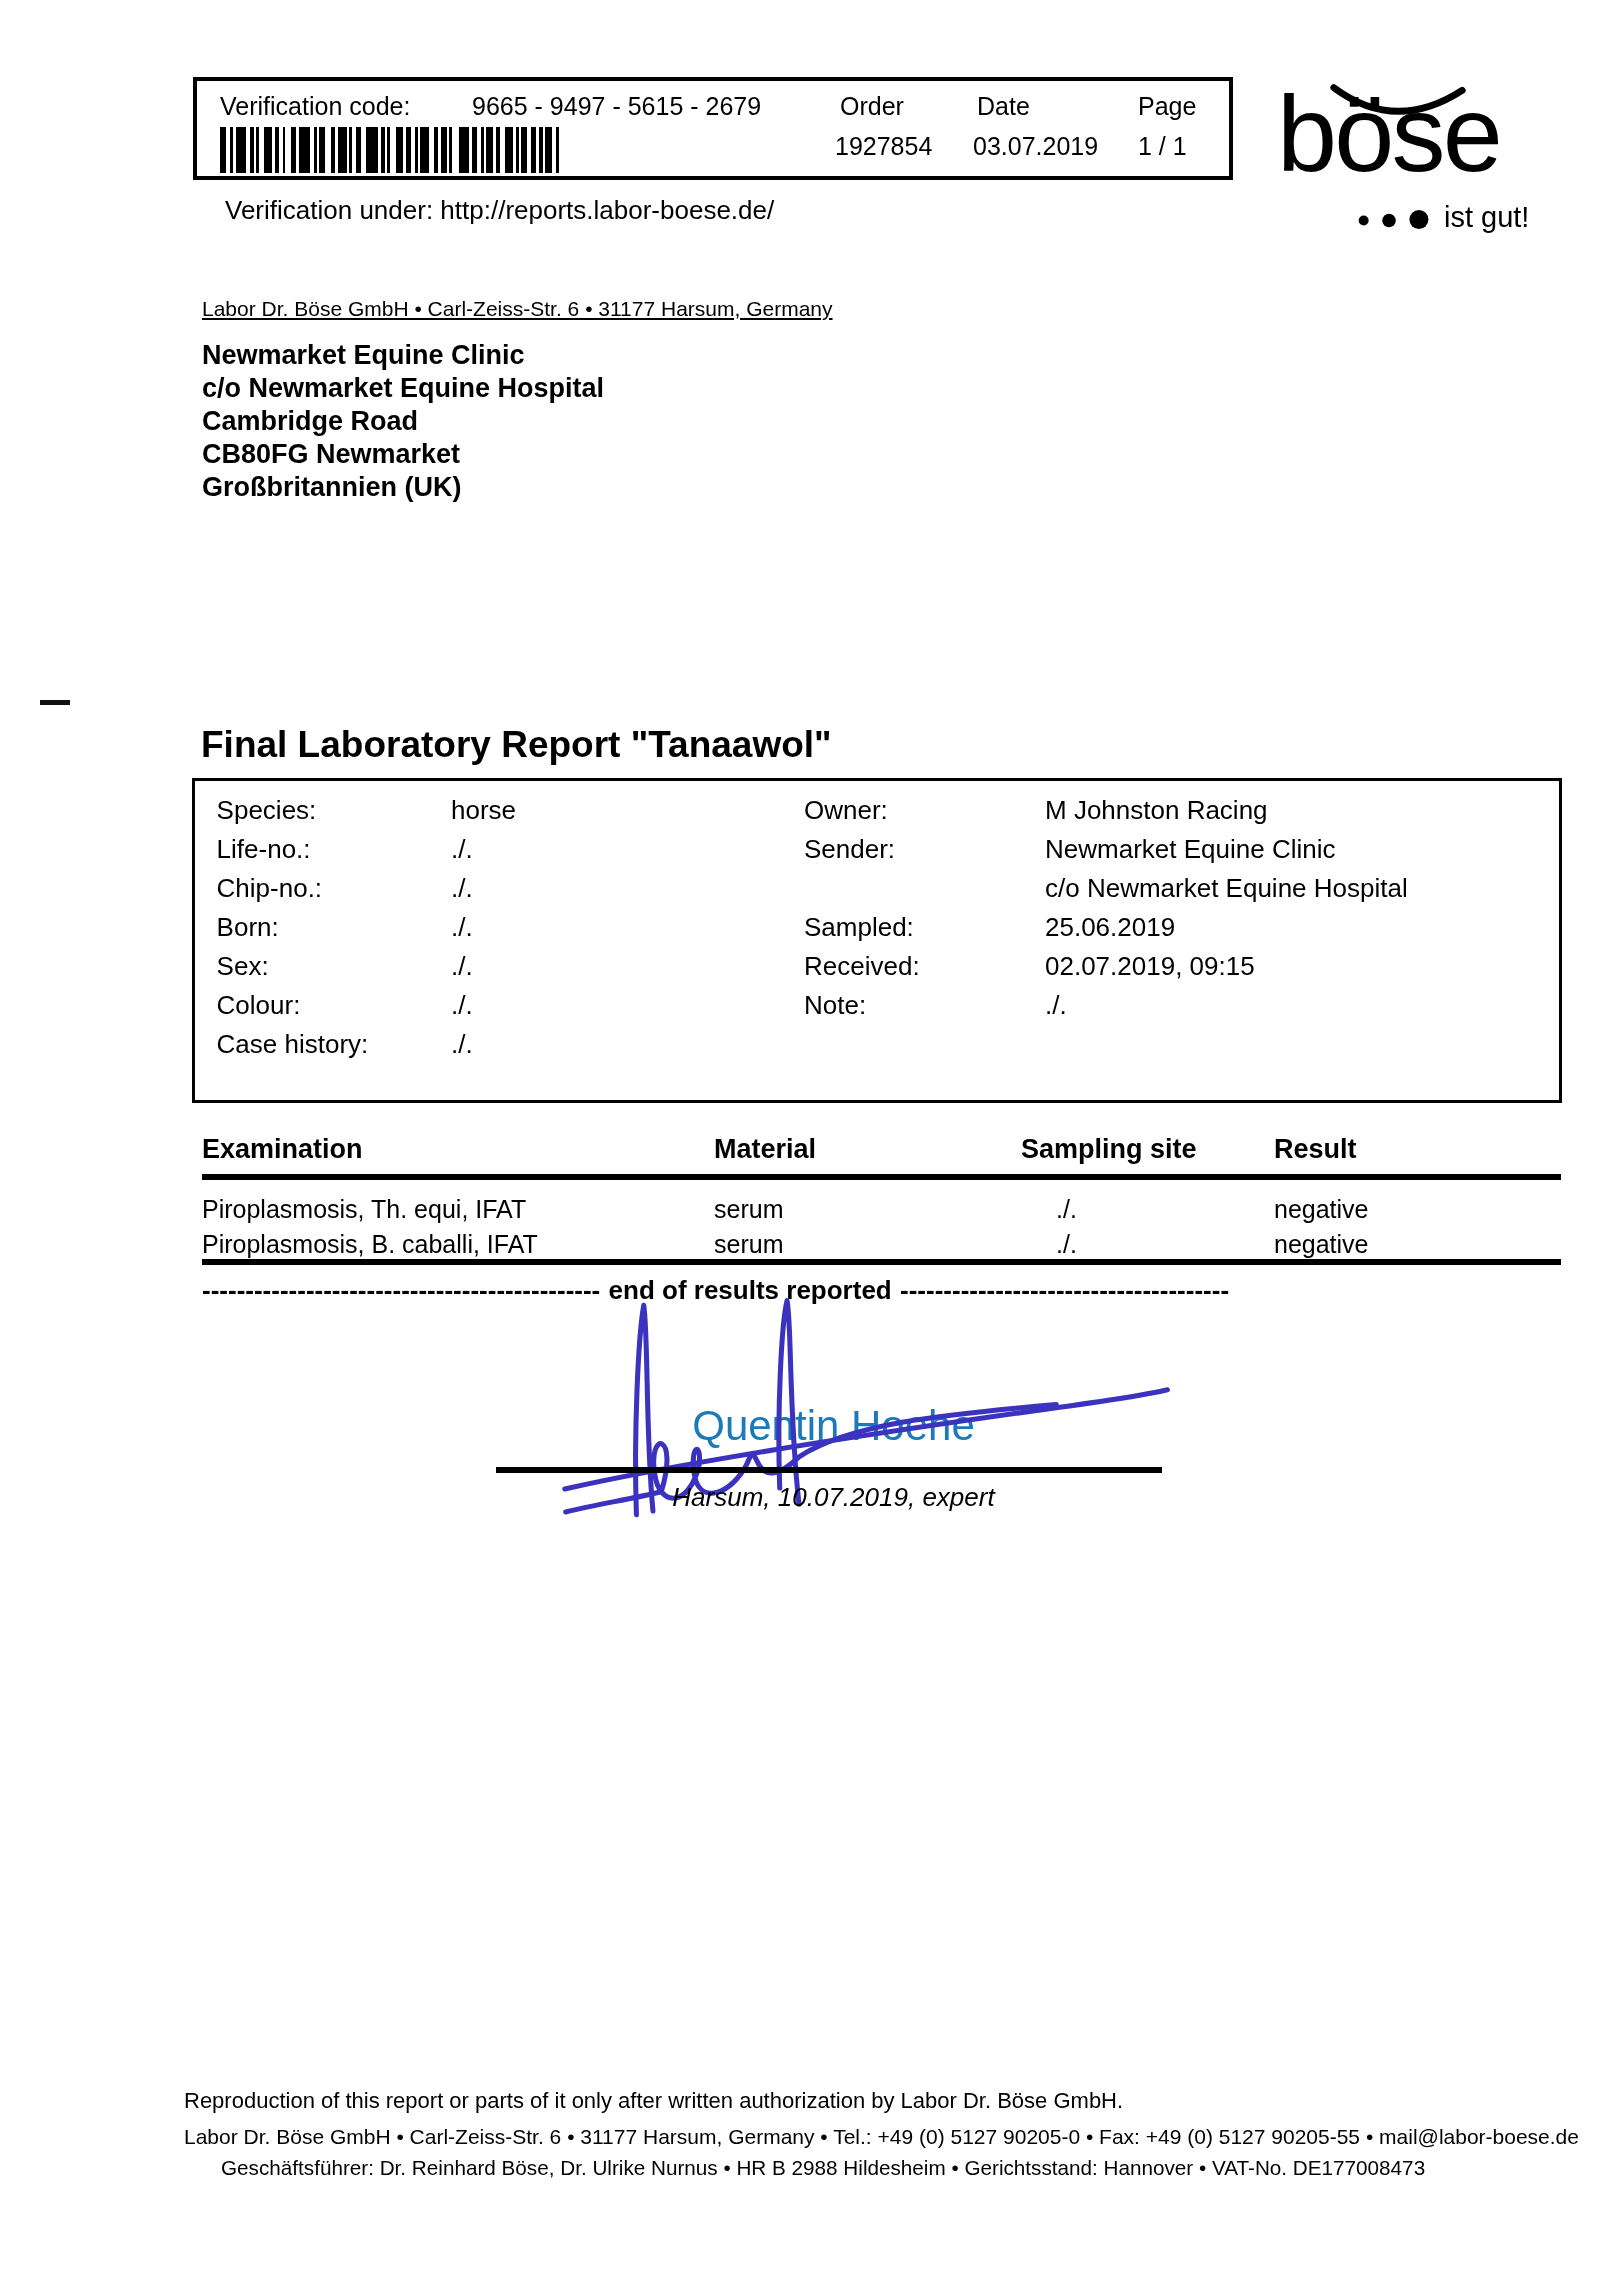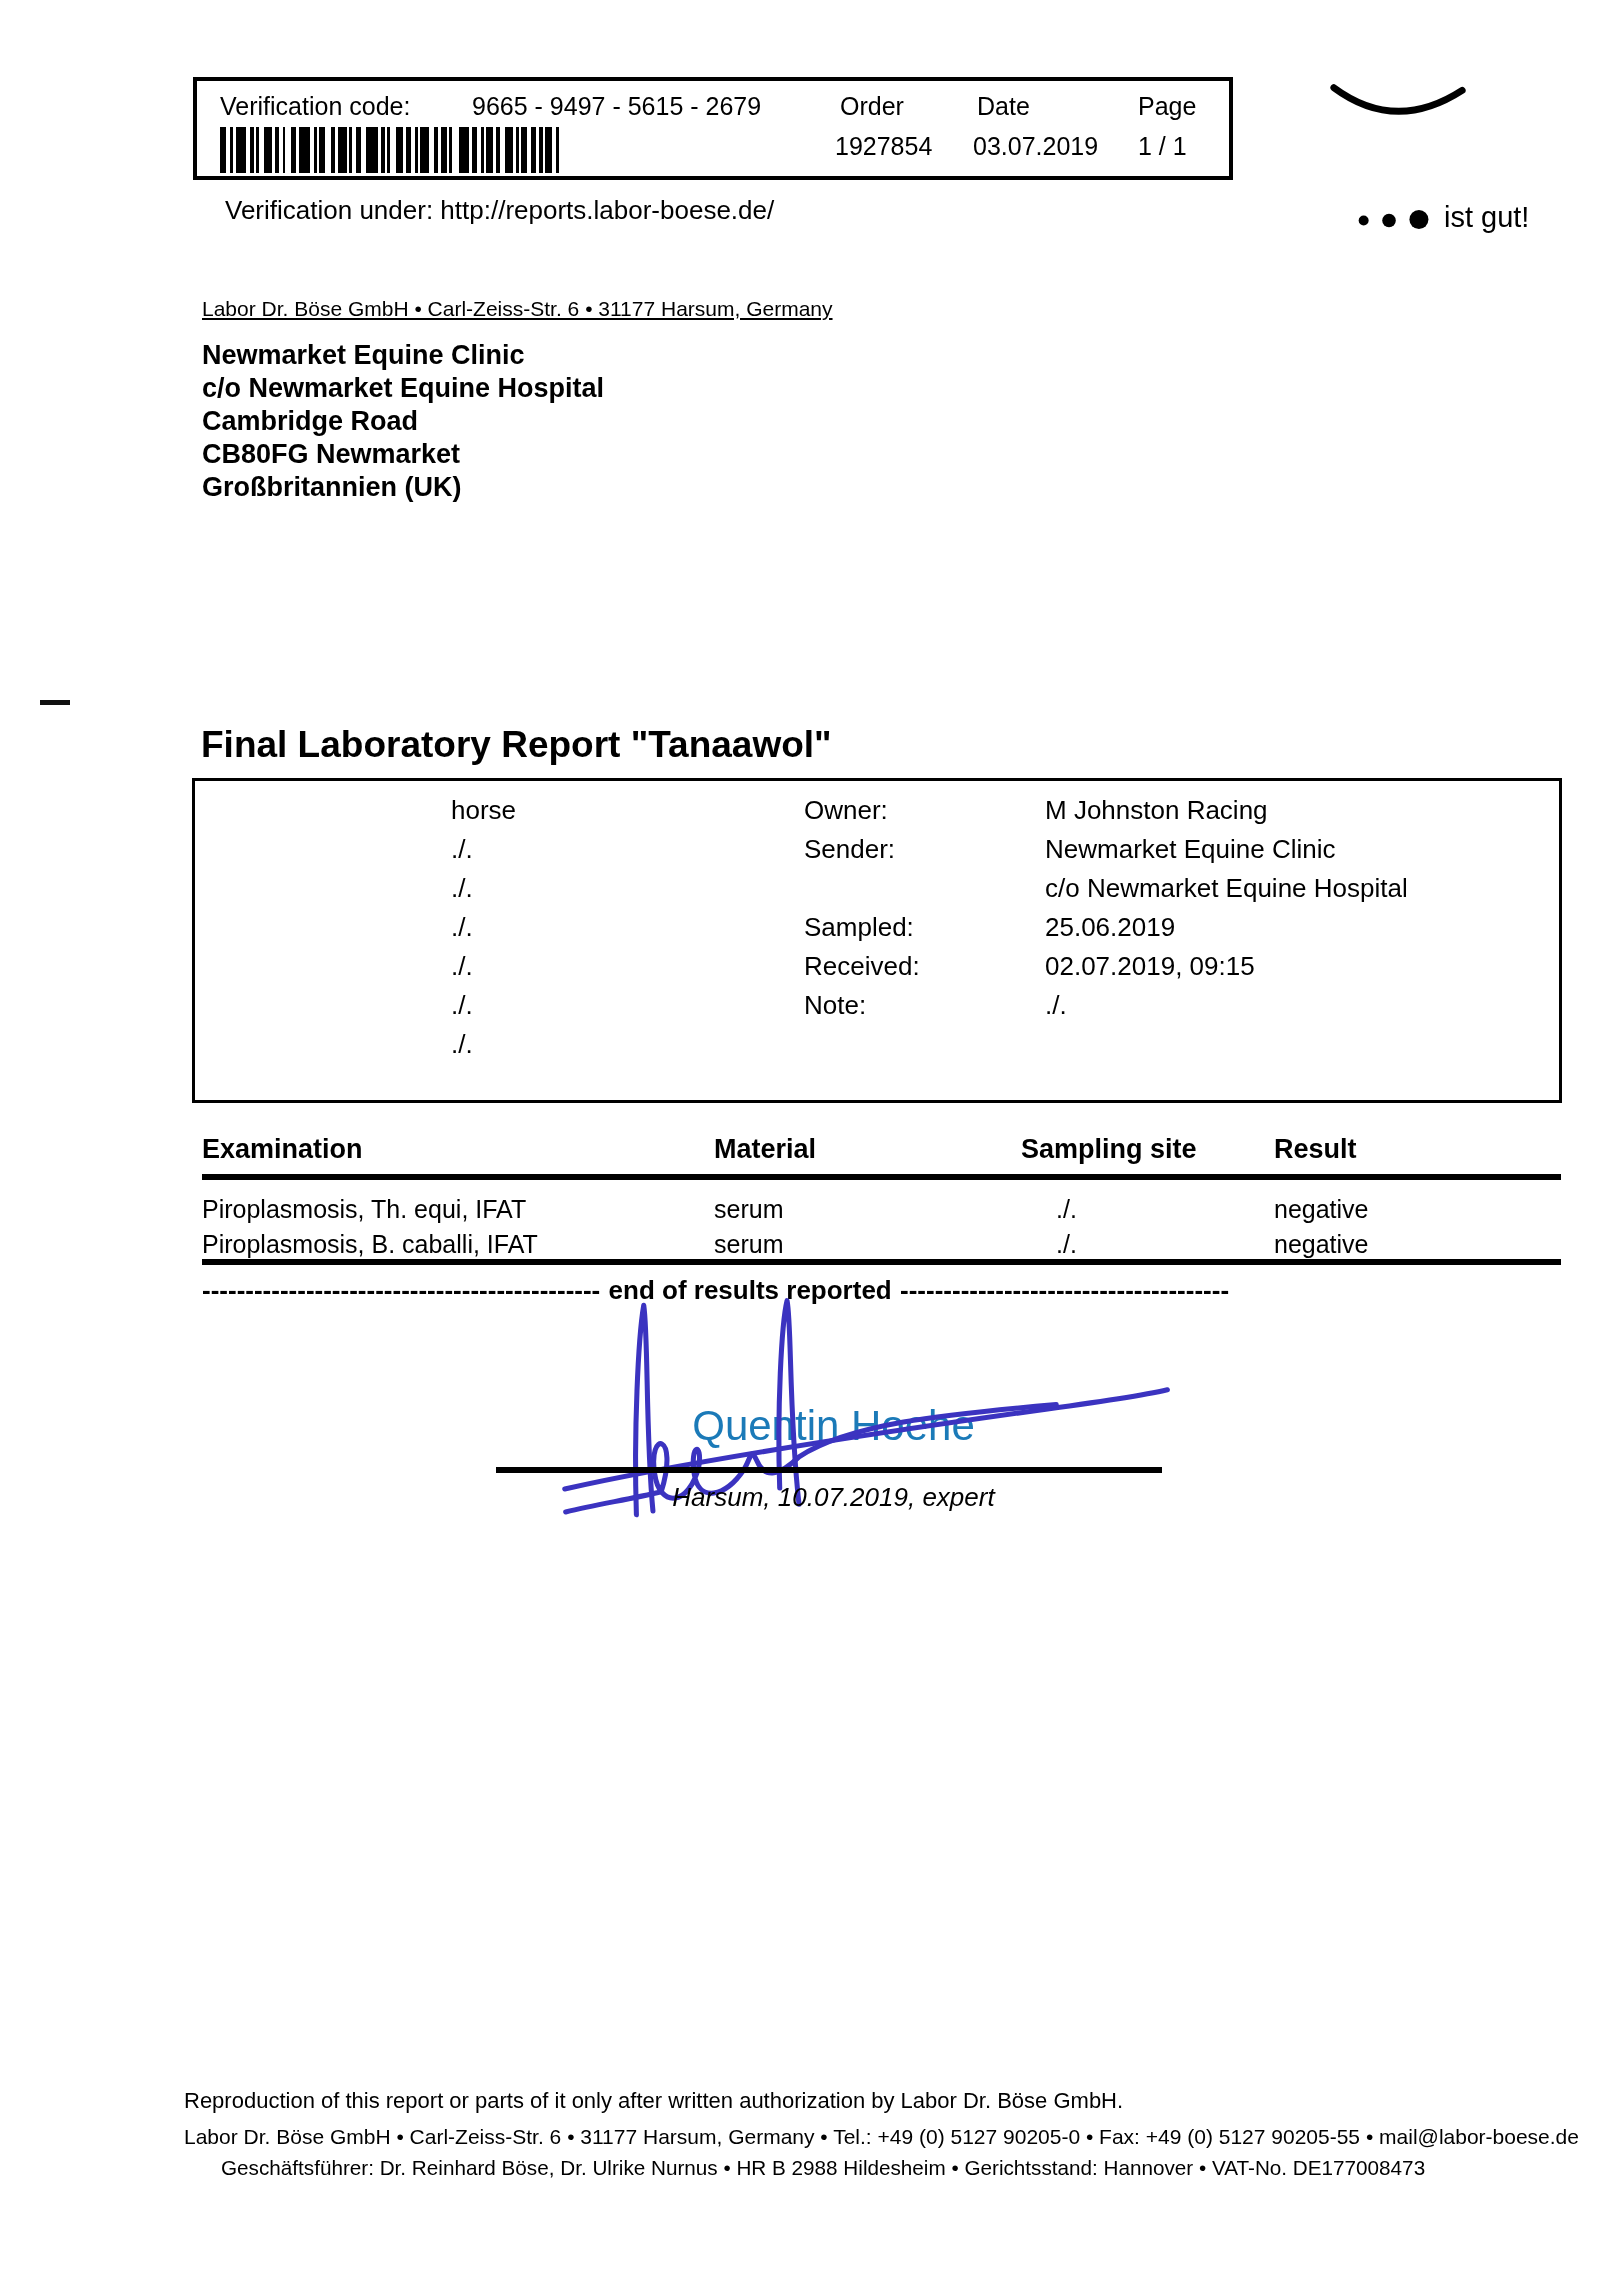--- a/index.html
+++ b/index.html
@@ -133,20 +133,21 @@
         <div class="bc-gap" style="width: 2.8px;"></div>
         <div class="bc-bar" style="width: 4.6px;"></div>
       </div>
     <span class="val" style="left:638px">1927854</span>
     <span class="val" style="left:776px">03.07.2019</span>
     <span class="val" style="left:941px">1 / 1</span>
   </div>
 
   <div class="abs veriunder">Verification under: http://reports.labor-boese.de/</div>
 
+  <div class="abs logo-word">böse</div>
   <svg class="abs" style="left:1329px;top:84px" width="138" height="55" viewBox="0 0 300 120">
     <path d="M10,8 Q145,108 290,14" fill="none" stroke="#000" stroke-width="15" stroke-linecap="round"></path>
   </svg>
   <svg class="abs" style="left:1354px;top:206px" width="85" height="29" viewBox="0 0 185 64">
     <circle cx="20" cy="32" r="11" fill="#000"></circle>
     <circle cx="76" cy="32" r="15" fill="#000"></circle>
     <circle cx="142" cy="30" r="21" fill="#000"></circle>
   </svg>
   <div class="abs logo-tag">ist gut!</div>
 
@@ -157,20 +158,29 @@
     <div>Cambridge Road</div>
     <div>CB80FG Newmarket</div>
     <div>Großbritannien (UK)</div>
   </div>
 
   <div class="foldmark"></div>
 
   <div class="abs title">Final Laboratory Report "Tanaawol"</div>
 
   <div class="ibox">
+    <div class="icol" style="left:21.6px">
+      <div>Species:</div>
+      <div>Life-no.:</div>
+      <div>Chip-no.:</div>
+      <div>Born:</div>
+      <div>Sex:</div>
+      <div>Colour:</div>
+      <div>Case history:</div>
+    </div>
     <div class="icol" style="left:256px">
       <div>horse</div>
       <div>./.</div>
       <div>./.</div>
       <div>./.</div>
       <div>./.</div>
       <div>./.</div>
       <div>./.</div>
     </div>
     <div class="icol" style="left:609px">

